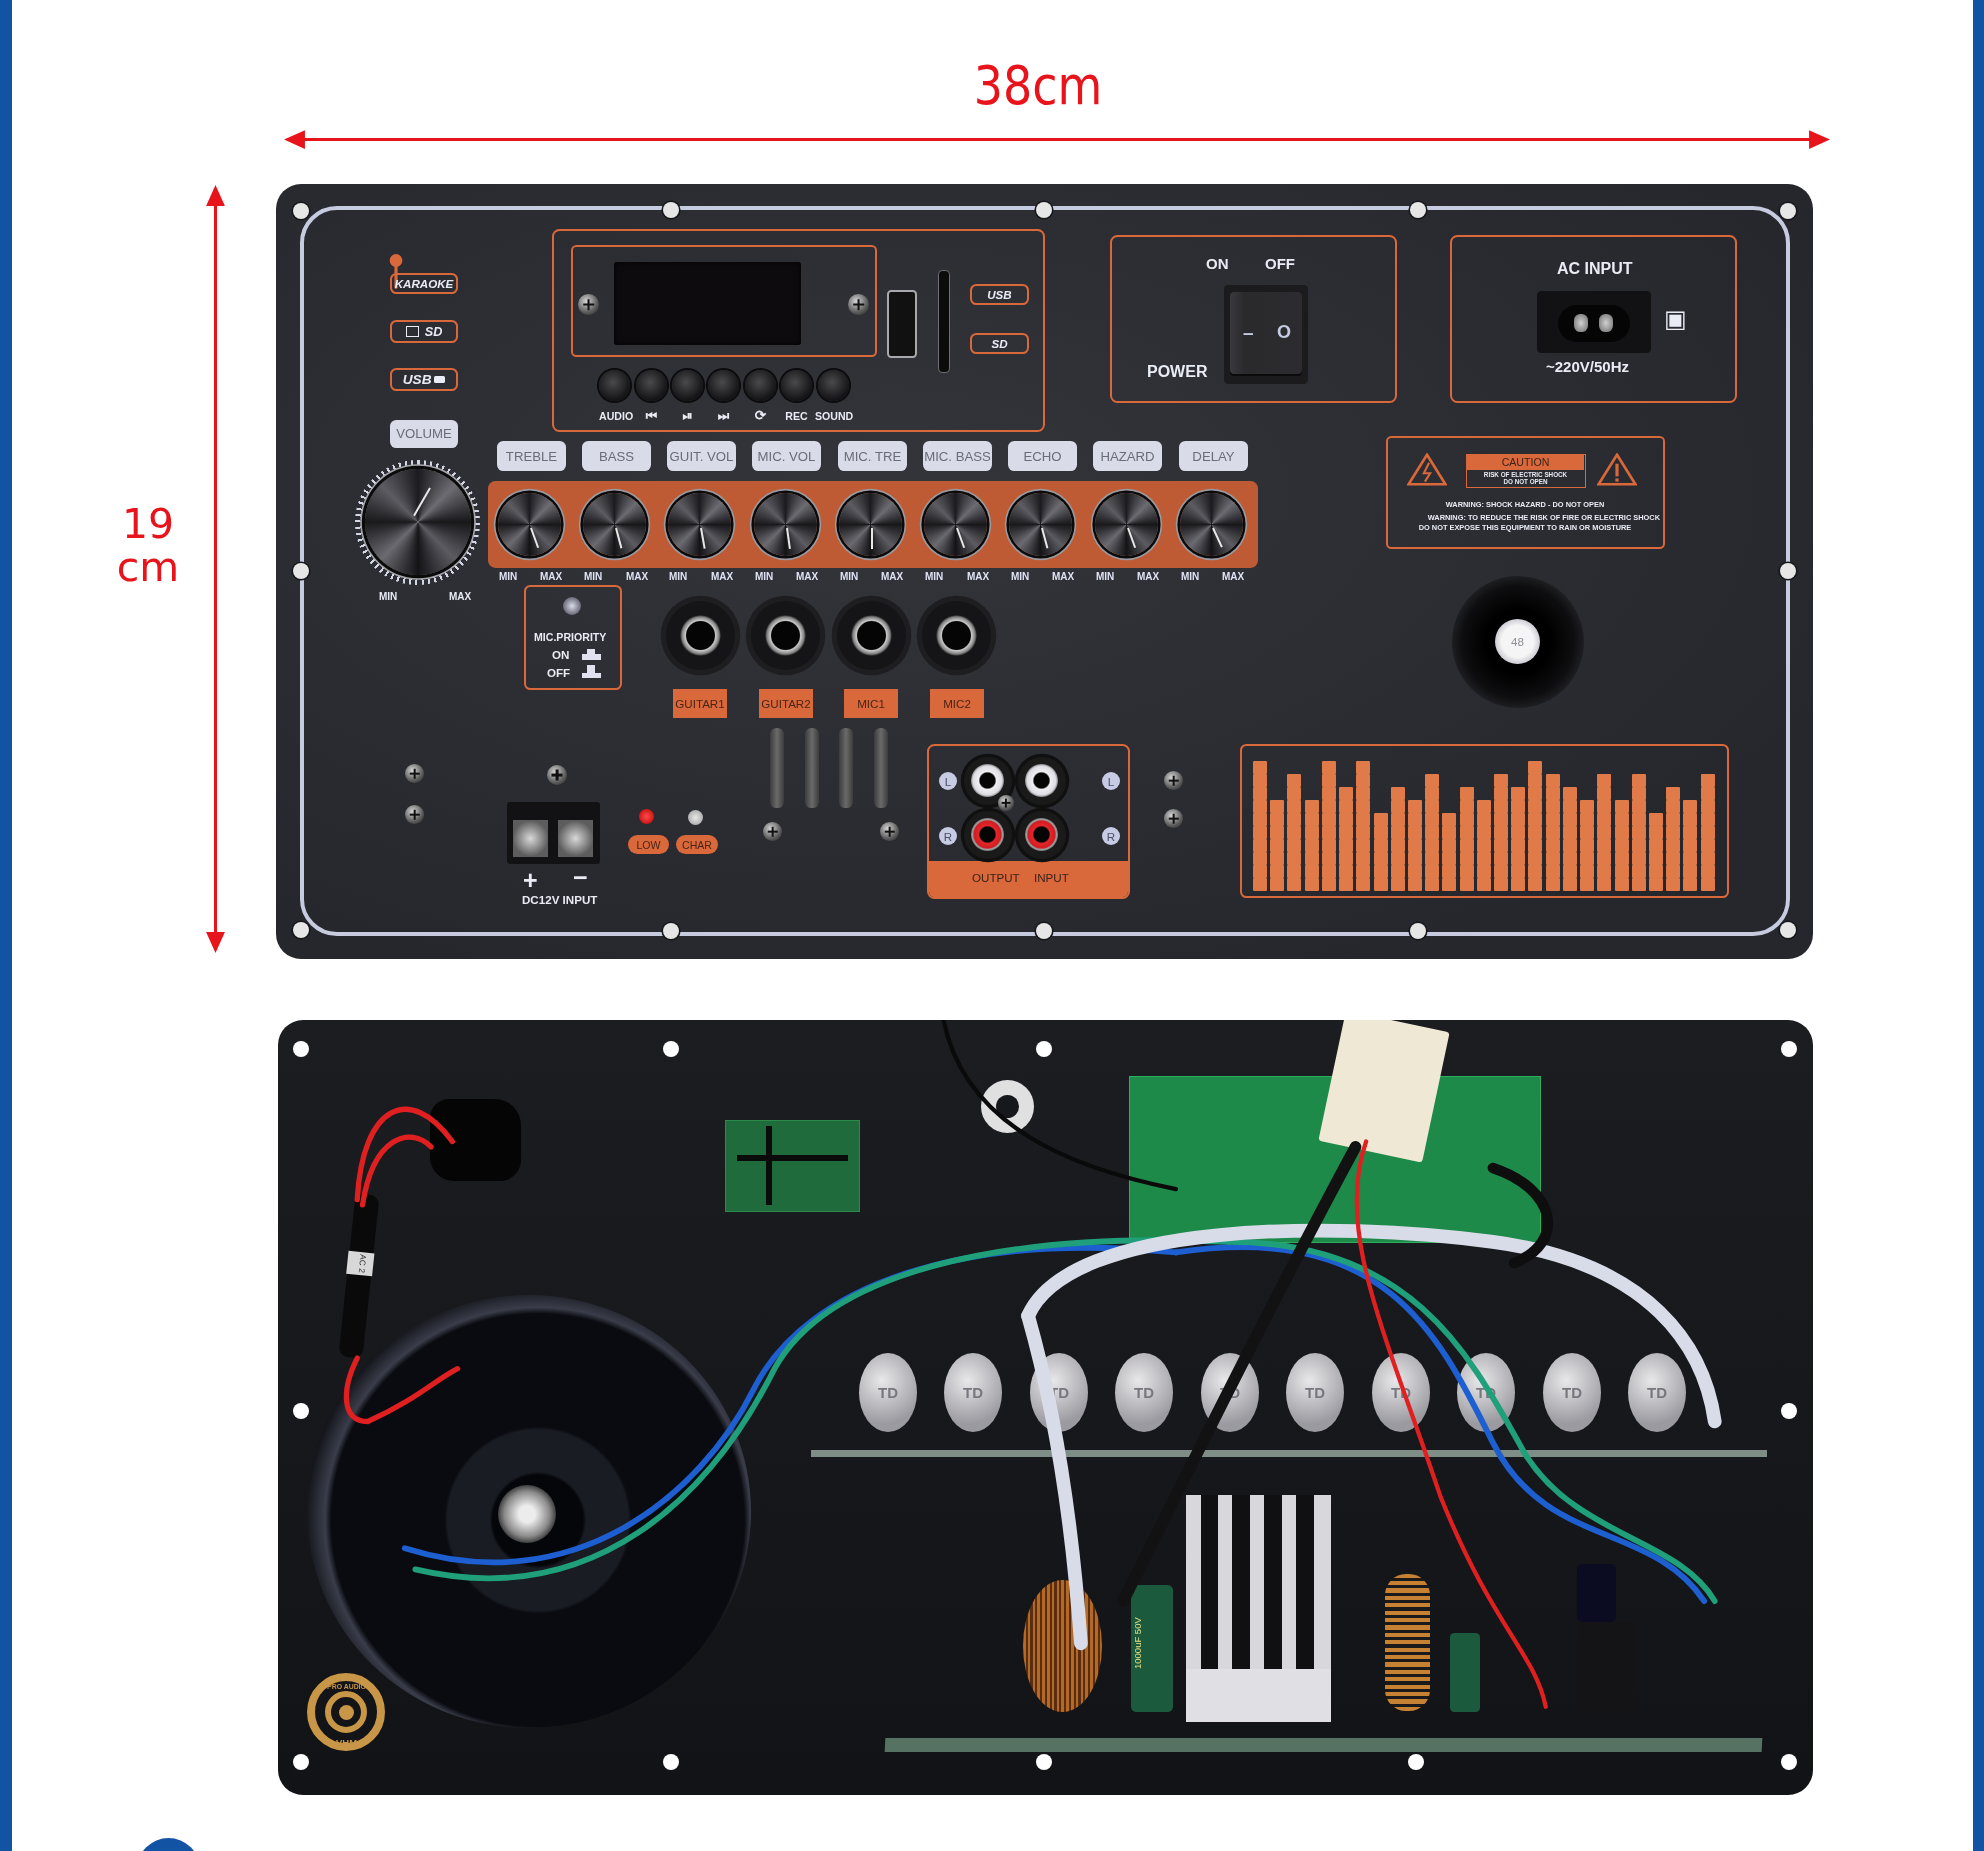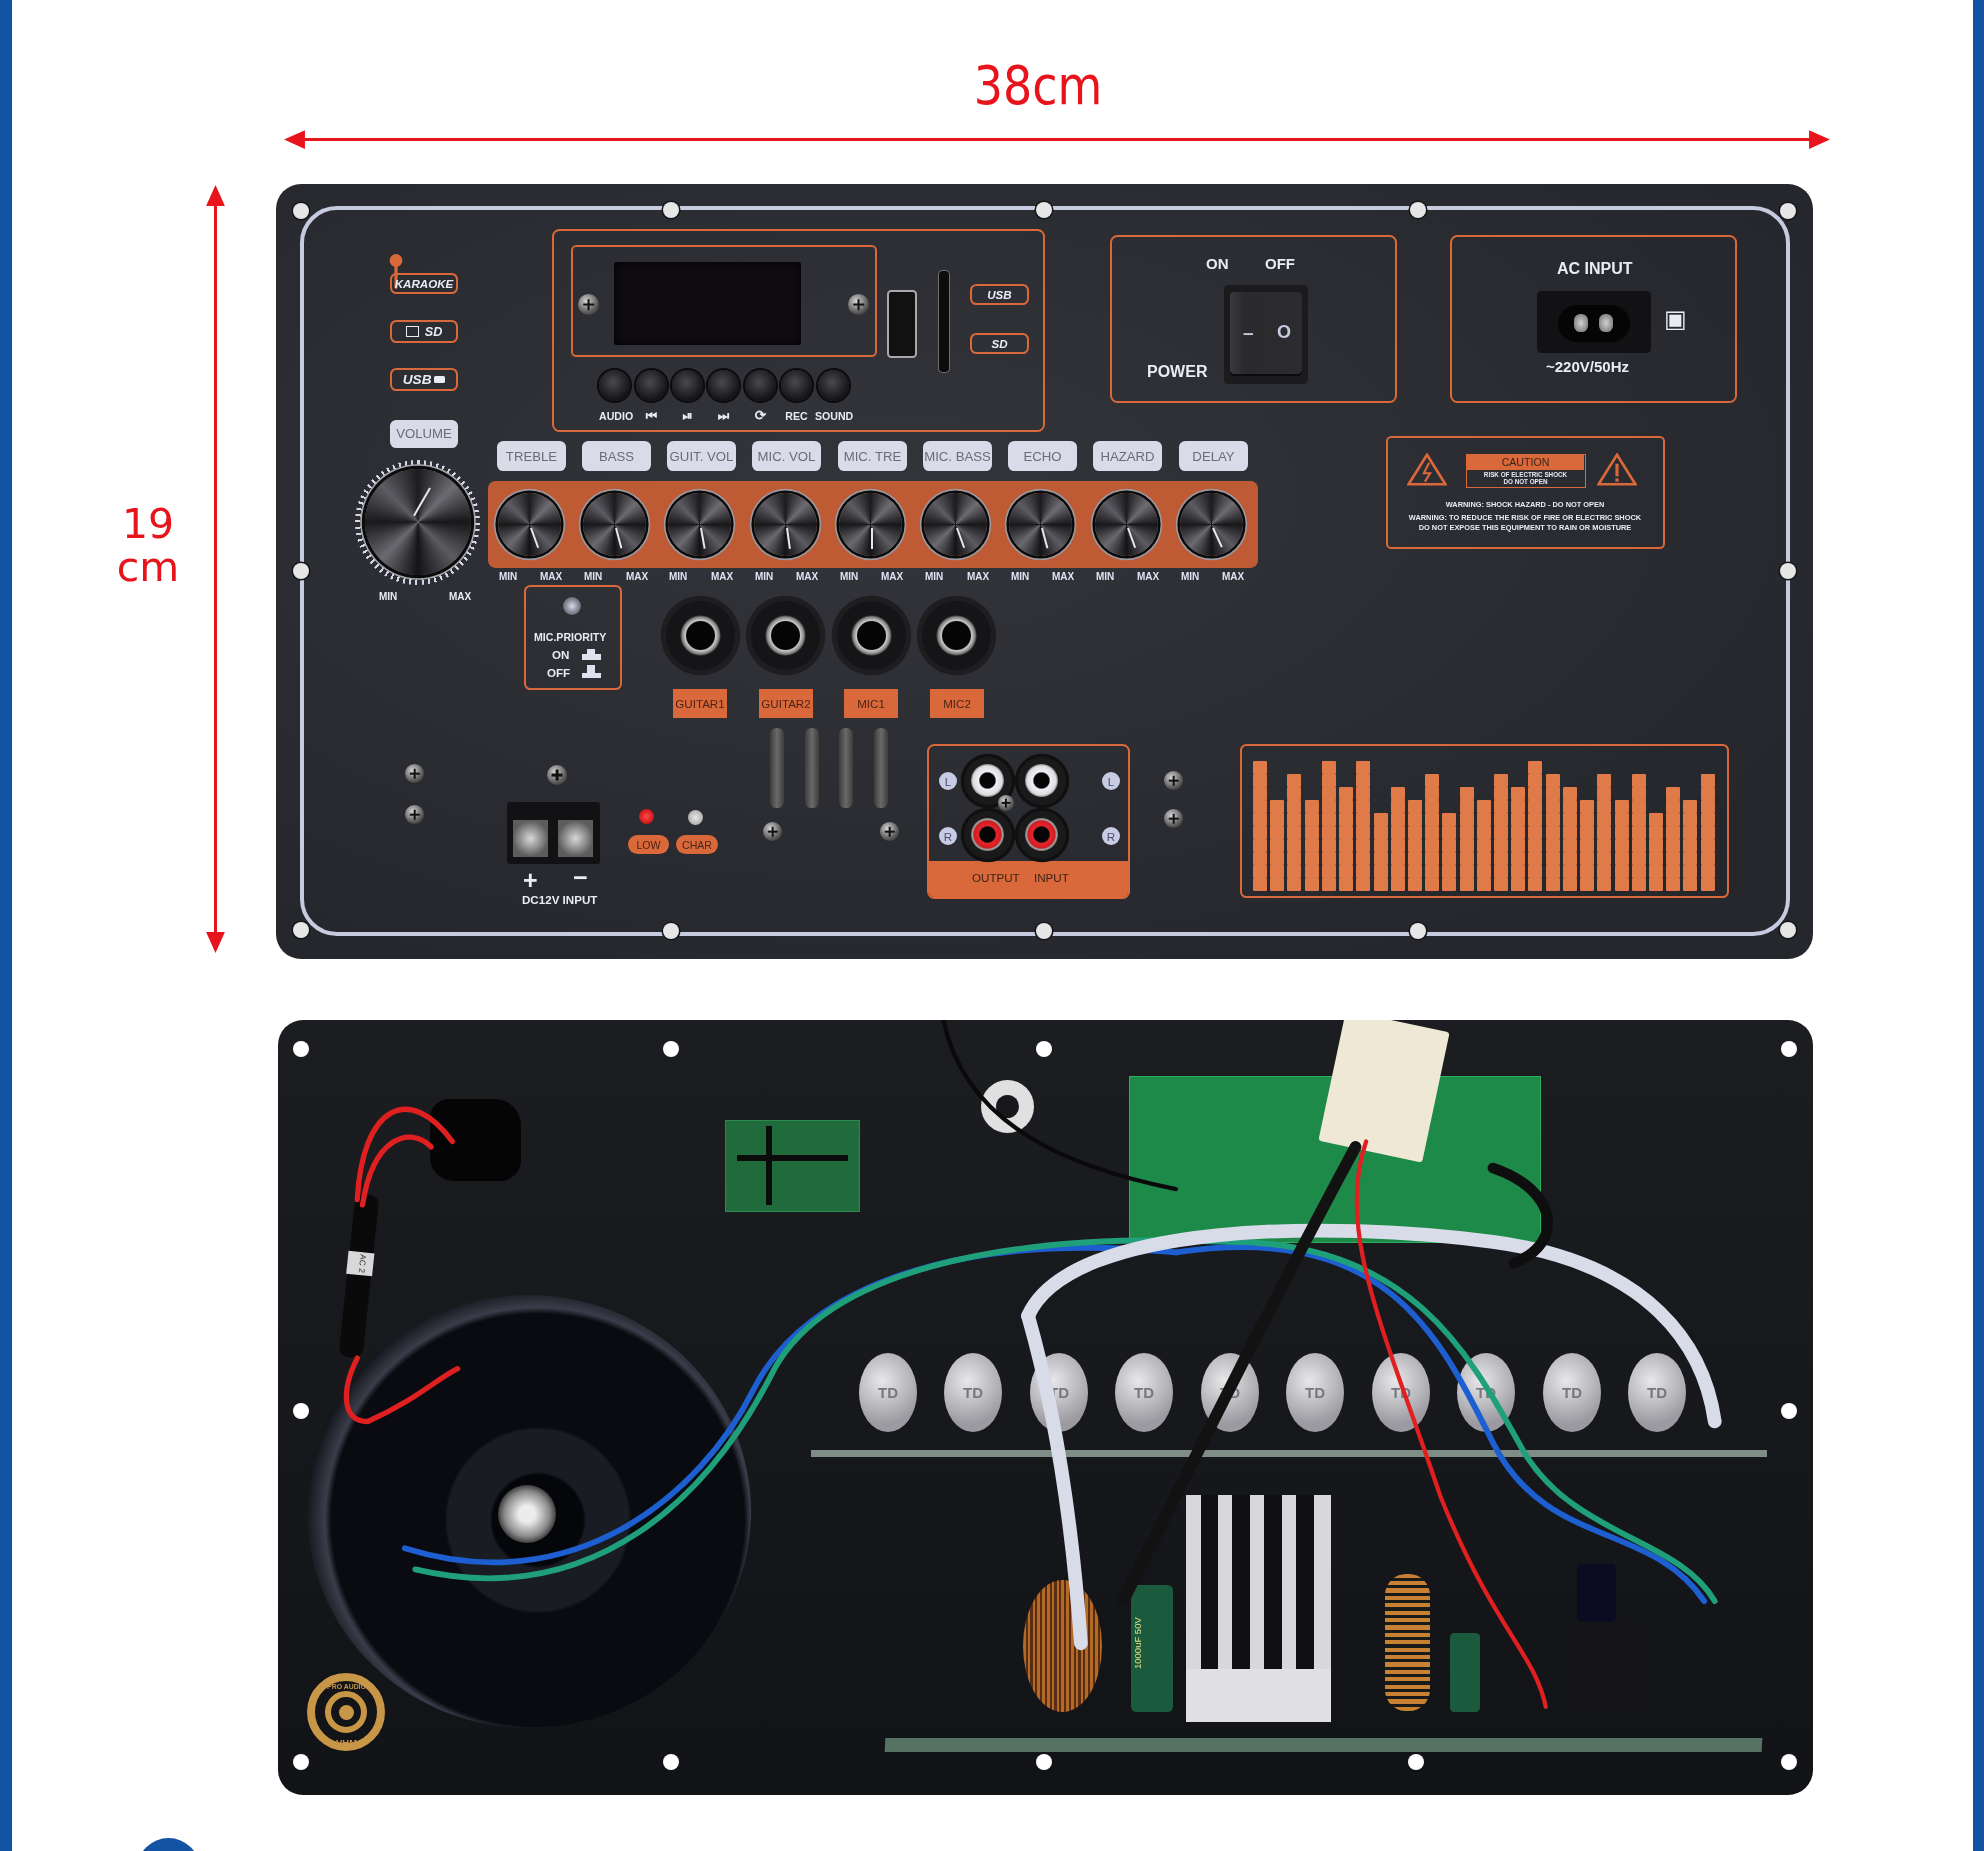--- a/index.html
+++ b/index.html
@@ -175,23 +175,28 @@
     <polygon points="38,3 73,59 3,59" fill="none" stroke="#d9683a" stroke-width="5"></polygon>
     <rect x="35" y="20" width="6" height="24" fill="#d9683a"></rect>
       <rect x="35" y="48" width="6" height="6" fill="#d9683a"></rect>
   </svg>
   <div class="abs" style="left:1190px; top:270px; width:120px; height:34px; border:1.6px solid #d9683a;">
     <div class="silk-dark" style="left:0; top:0; width:117px; height:15px; background:#d9683a; font-size:10.6px; text-align:center; line-height:15px;">CAUTION</div>
     <div class="silk" style="left:0; top:17px; width:117px; font-size:6.3px; text-align:center;">RISK OF ELECTRIC SHOCK</div>
     <div class="silk" style="left:0; top:24px; width:117px; font-size:6.3px; text-align:center;">DO NOT OPEN</div>
   </div>
   <div class="silk" style="left:1114px; top:317px; width:270px; font-size:7.4px; text-align:center;">WARNING: SHOCK HAZARD - DO NOT OPEN</div>
-  <div class="silk" style="left:1114px; top:330px; width:270px; font-size:7.4px; text-align:center;">WARNING: TO REDUCE THE RISK OF FIRE OR ELECTRIC SHOCK</div>
+  <div class="silk" style="left:1114px; top:330px; width:270px; font-size:7.4px; text-align:right;">WARNING: TO REDUCE THE RISK OF FIRE OR ELECTRIC SHOCK</div>
   <div class="silk" style="left:1114px; top:340px; width:270px; font-size:7.4px; text-align:center;">DO NOT EXPOSE THIS EQUIPMENT TO RAIN OR MOISTURE</div>
 
+  <div class="abs" style="left:1176px; top:392px; width:132px; height:132px; border-radius:50%; background:radial-gradient(circle,#000 35%,#0e0e10 60%,#2c2d32 80%);">
+    <div class="abs" style="left:43px; top:43px; width:45px; height:45px; border-radius:50%; background:radial-gradient(circle,#f5f5f5 50%,#b9b9c6 80%,#4a4a6a);">
+      <div class="abs" style="left:0; top:16px; width:45px; text-align:center; font-size:11.6px; color:#8f8f98;">48</div>
+    </div>
+  </div>
 
   <div class="label-pill" style="left:114px; top:236px; width:68px; height:27.5px;">VOLUME</div>
   <div class="abs" style="left:78px; top:275px; width:127px; height:127px; border-radius:50%; background:repeating-conic-gradient(#d3d6e4 0 2deg, transparent 2deg 6deg); -webkit-mask: radial-gradient(circle, transparent 53px, #000 54px, #000 62px, transparent 63px); mask: radial-gradient(circle, transparent 53px, #000 54px, #000 62px, transparent 63px);"></div>
   <div class="knob" style="left:89px; top:285px; width:106px; height:106px; box-shadow:0 0 0 3.2px #0b0b0c, 0 0 0 4.8px #a5a5ab;">
     <div class="knob-line" style="top:18%; left:60%; height:30%; transform:rotate(30deg);"></div>
   </div>
   <div class="silk" style="left:103px; top:408px; font-size:10px;">MIN</div>
   <div class="silk" style="left:173px; top:408px; font-size:10px;">MAX</div>
 
   <div class="label-pill" style="left:221px; top:257px; width:69px; height:30px;">TREBLE</div>

